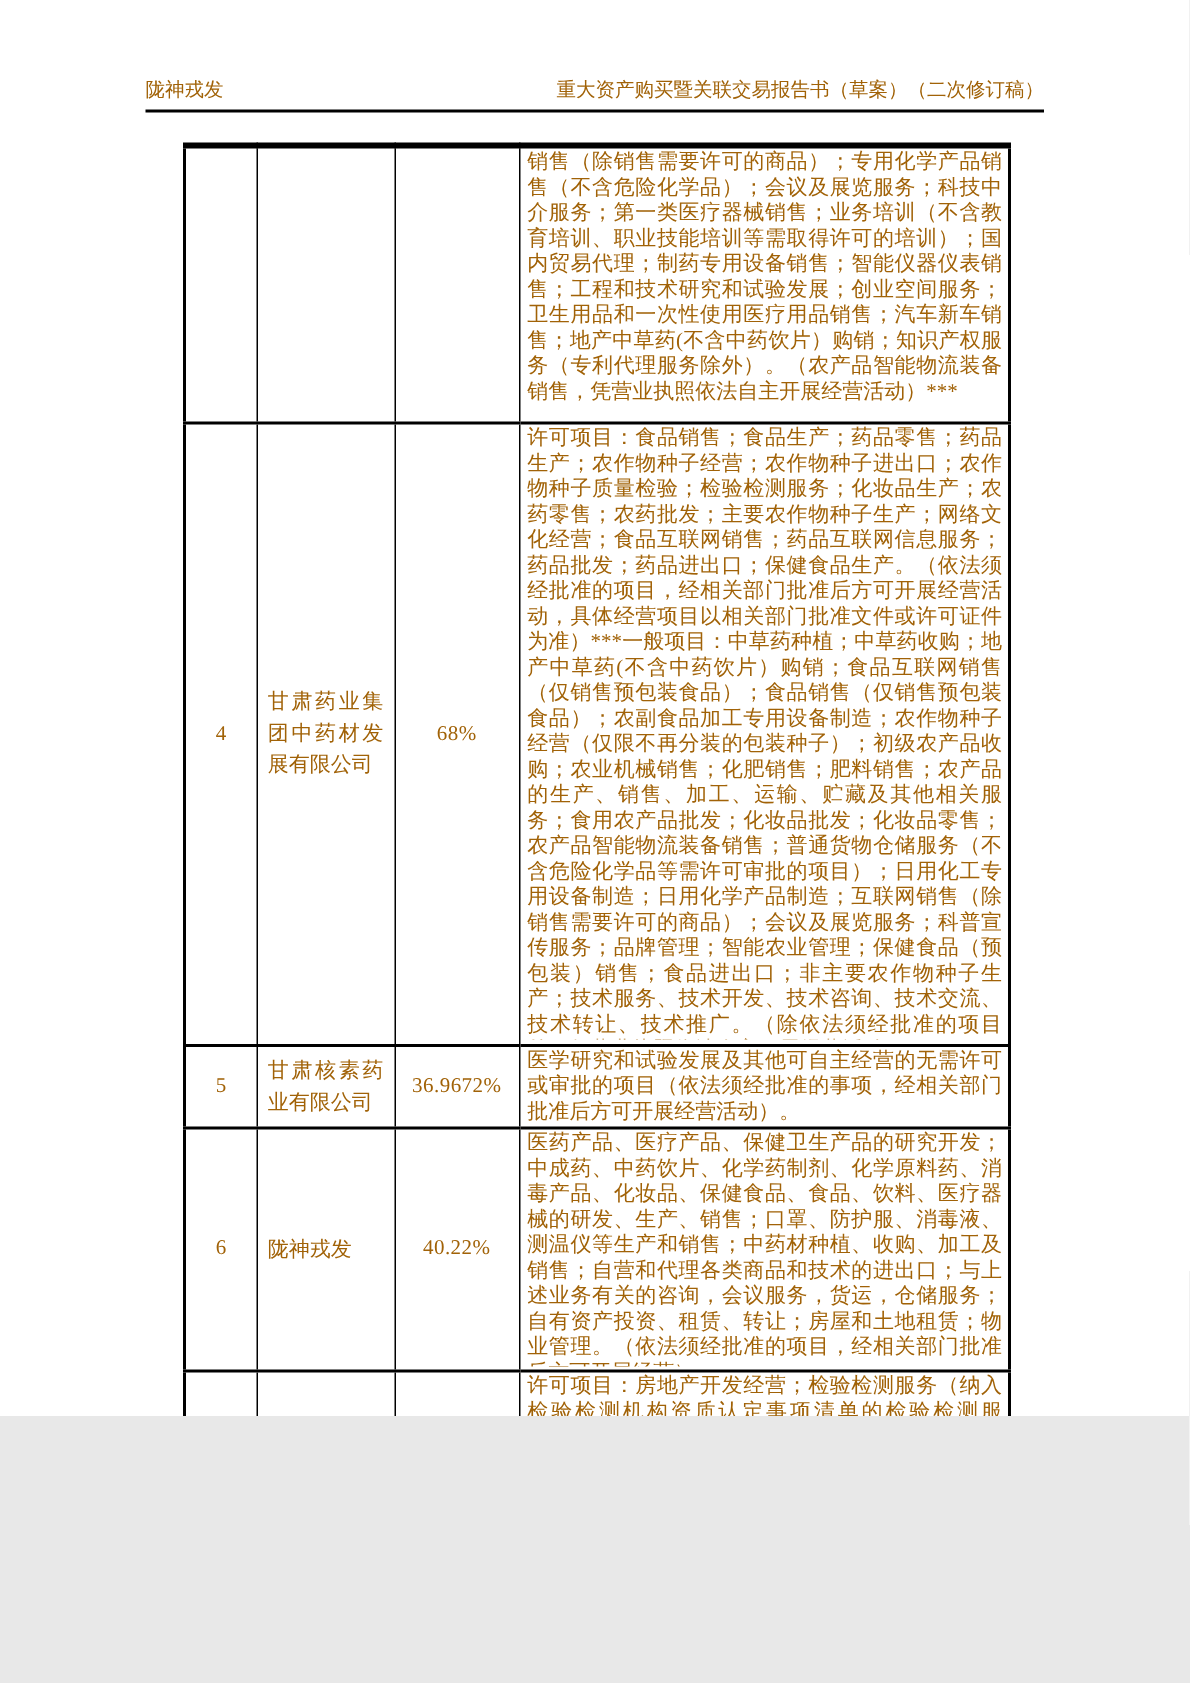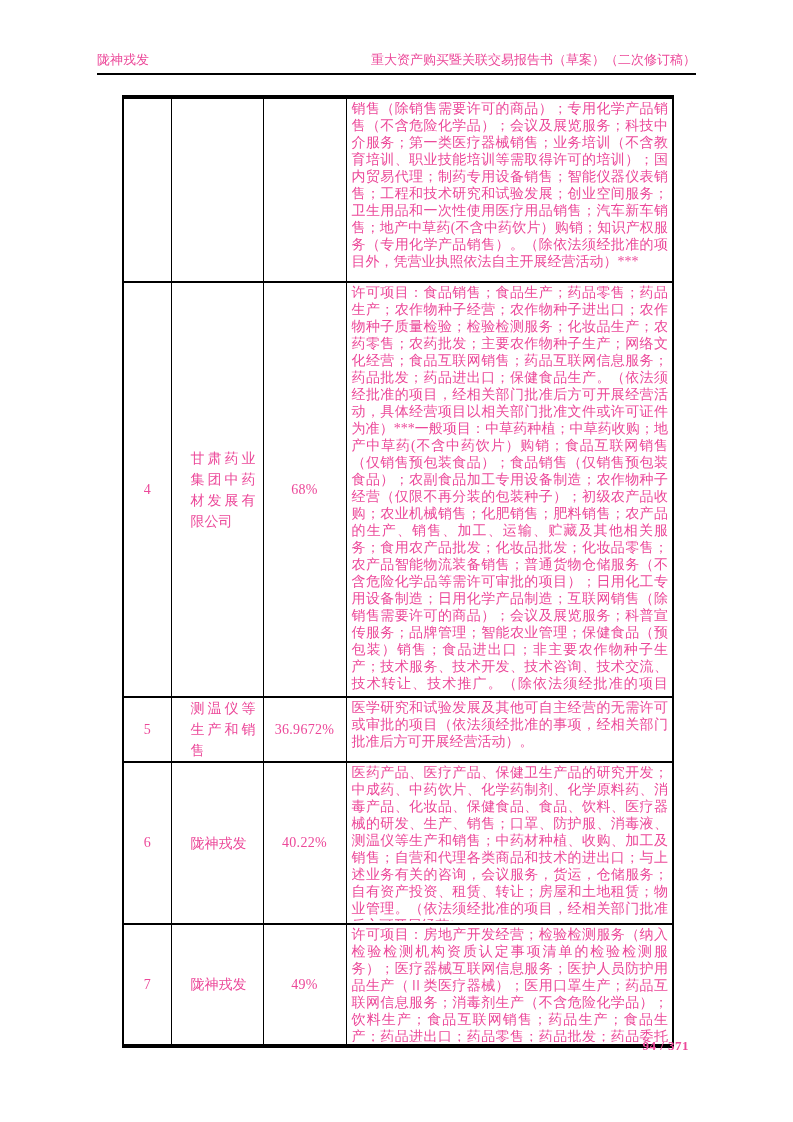--- a/index.html
+++ b/index.html
@@ -1,21 +1,21 @@
 <!DOCTYPE html>
 <html lang="zh"><head>
 <meta charset="utf-8">
 <style>
   html,body { margin:0; padding:0; background:#e8e8e8; }
   .page {
     position:relative;
-    width:793px; height:1122px;
+    width:793px; height:944px;
     margin:0 auto;
     background:#ffffff;
-    color:#ec4899;
+    color:#a16207;
     font-family:"Liberation Serif", serif;
     overflow:hidden;
   }
   
   .header {
     position:absolute; left:97px; right:97px; top:52px;
     display:flex; justify-content:space-between; align-items:flex-end;
     border-bottom:2px solid #000;
     padding-bottom:5px;
     font-size:13px;
@@ -48,21 +48,20 @@
     vertical-align:middle;
   }
   td.num-cell { text-align:center; }
   td.pct-cell { text-align:center; letter-spacing:0.3px; }
   td.company-cell { vertical-align:middle; }
   .company-box {
     padding:0 7px;
     text-align:justify;
     text-justify:inter-character;
     line-height:21px;
-    margin-left:12px;
   }
   td.scope-cell { vertical-align:top; }
   .scope-box {
     padding:1px 4px 0 5px;
     text-align:justify;
     text-justify:inter-character;
     line-height:17px;
     overflow:hidden;
   }
   
@@ -102,37 +101,37 @@
         <col class="c-scope">
     </colgroup>
     <tbody>
       <tr class="r0">
         <td class="num-cell"></td>
         <td class="company-cell">
           <div class="company-box"></div>
         </td>
         <td class="pct-cell"></td>
         <td class="scope-cell">
-          <div class="scope-box h0">销售（除销售需要许可的商品）；专用化学产品销售（不含危险化学品）；会议及展览服务；科技中介服务；第一类医疗器械销售；业务培训（不含教育培训、职业技能培训等需取得许可的培训）；国内贸易代理；制药专用设备销售；智能仪器仪表销售；工程和技术研究和试验发展；创业空间服务；卫生用品和一次性使用医疗用品销售；汽车新车销售；地产中草药(不含中药饮片）购销；知识产权服务（专用化学产品销售）。（除依法须经批准的项目外，凭营业执照依法自主开展经营活动）***</div>
+          <div class="scope-box h0">销售（除销售需要许可的商品）；专用化学产品销售（不含危险化学品）；会议及展览服务；科技中介服务；第一类医疗器械销售；业务培训（不含教育培训、职业技能培训等需取得许可的培训）；国内贸易代理；制药专用设备销售；智能仪器仪表销售；工程和技术研究和试验发展；创业空间服务；卫生用品和一次性使用医疗用品销售；汽车新车销售；地产中草药(不含中药饮片）购销；知识产权服务（专利代理服务除外）。（农产品智能物流装备销售，凭营业执照依法自主开展经营活动）***</div>
         </td>
       </tr>
       <tr class="r1">
         <td class="num-cell">4</td>
         <td class="company-cell">
           <div class="company-box">甘肃药业集团中药材发展有限公司</div>
         </td>
         <td class="pct-cell">68%</td>
         <td class="scope-cell">
           <div class="scope-box h1">许可项目：食品销售；食品生产；药品零售；药品生产；农作物种子经营；农作物种子进出口；农作物种子质量检验；检验检测服务；化妆品生产；农药零售；农药批发；主要农作物种子生产；网络文化经营；食品互联网销售；药品互联网信息服务；药品批发；药品进出口；保健食品生产。（依法须经批准的项目，经相关部门批准后方可开展经营活动，具体经营项目以相关部门批准文件或许可证件为准）***一般项目：中草药种植；中草药收购；地产中草药(不含中药饮片）购销；食品互联网销售（仅销售预包装食品）；食品销售（仅销售预包装食品）；农副食品加工专用设备制造；农作物种子经营（仅限不再分装的包装种子）；初级农产品收购；农业机械销售；化肥销售；肥料销售；农产品的生产、销售、加工、运输、贮藏及其他相关服务；食用农产品批发；化妆品批发；化妆品零售；农产品智能物流装备销售；普通货物仓储服务（不含危险化学品等需许可审批的项目）；日用化工专用设备制造；日用化学产品制造；互联网销售（除销售需要许可的商品）；会议及展览服务；科普宣传服务；品牌管理；智能农业管理；保健食品（预包装）销售；食品进出口；非主要农作物种子生产；技术服务、技术开发、技术咨询、技术交流、技术转让、技术推广。（除依法须经批准的项目外，凭营业执照依法自主开展经营活动）***</div>
         </td>
       </tr>
       <tr class="r2">
         <td class="num-cell">5</td>
         <td class="company-cell">
-          <div class="company-box">测温仪等生产和销售</div>
+          <div class="company-box">甘肃核素药业有限公司</div>
         </td>
         <td class="pct-cell">36.9672%</td>
         <td class="scope-cell">
           <div class="scope-box h2">医学研究和试验发展及其他可自主经营的无需许可或审批的项目（依法须经批准的事项，经相关部门批准后方可开展经营活动）。</div>
         </td>
       </tr>
       <tr class="r3">
         <td class="num-cell">6</td>
         <td class="company-cell">
           <div class="company-box">陇神戎发</div>

